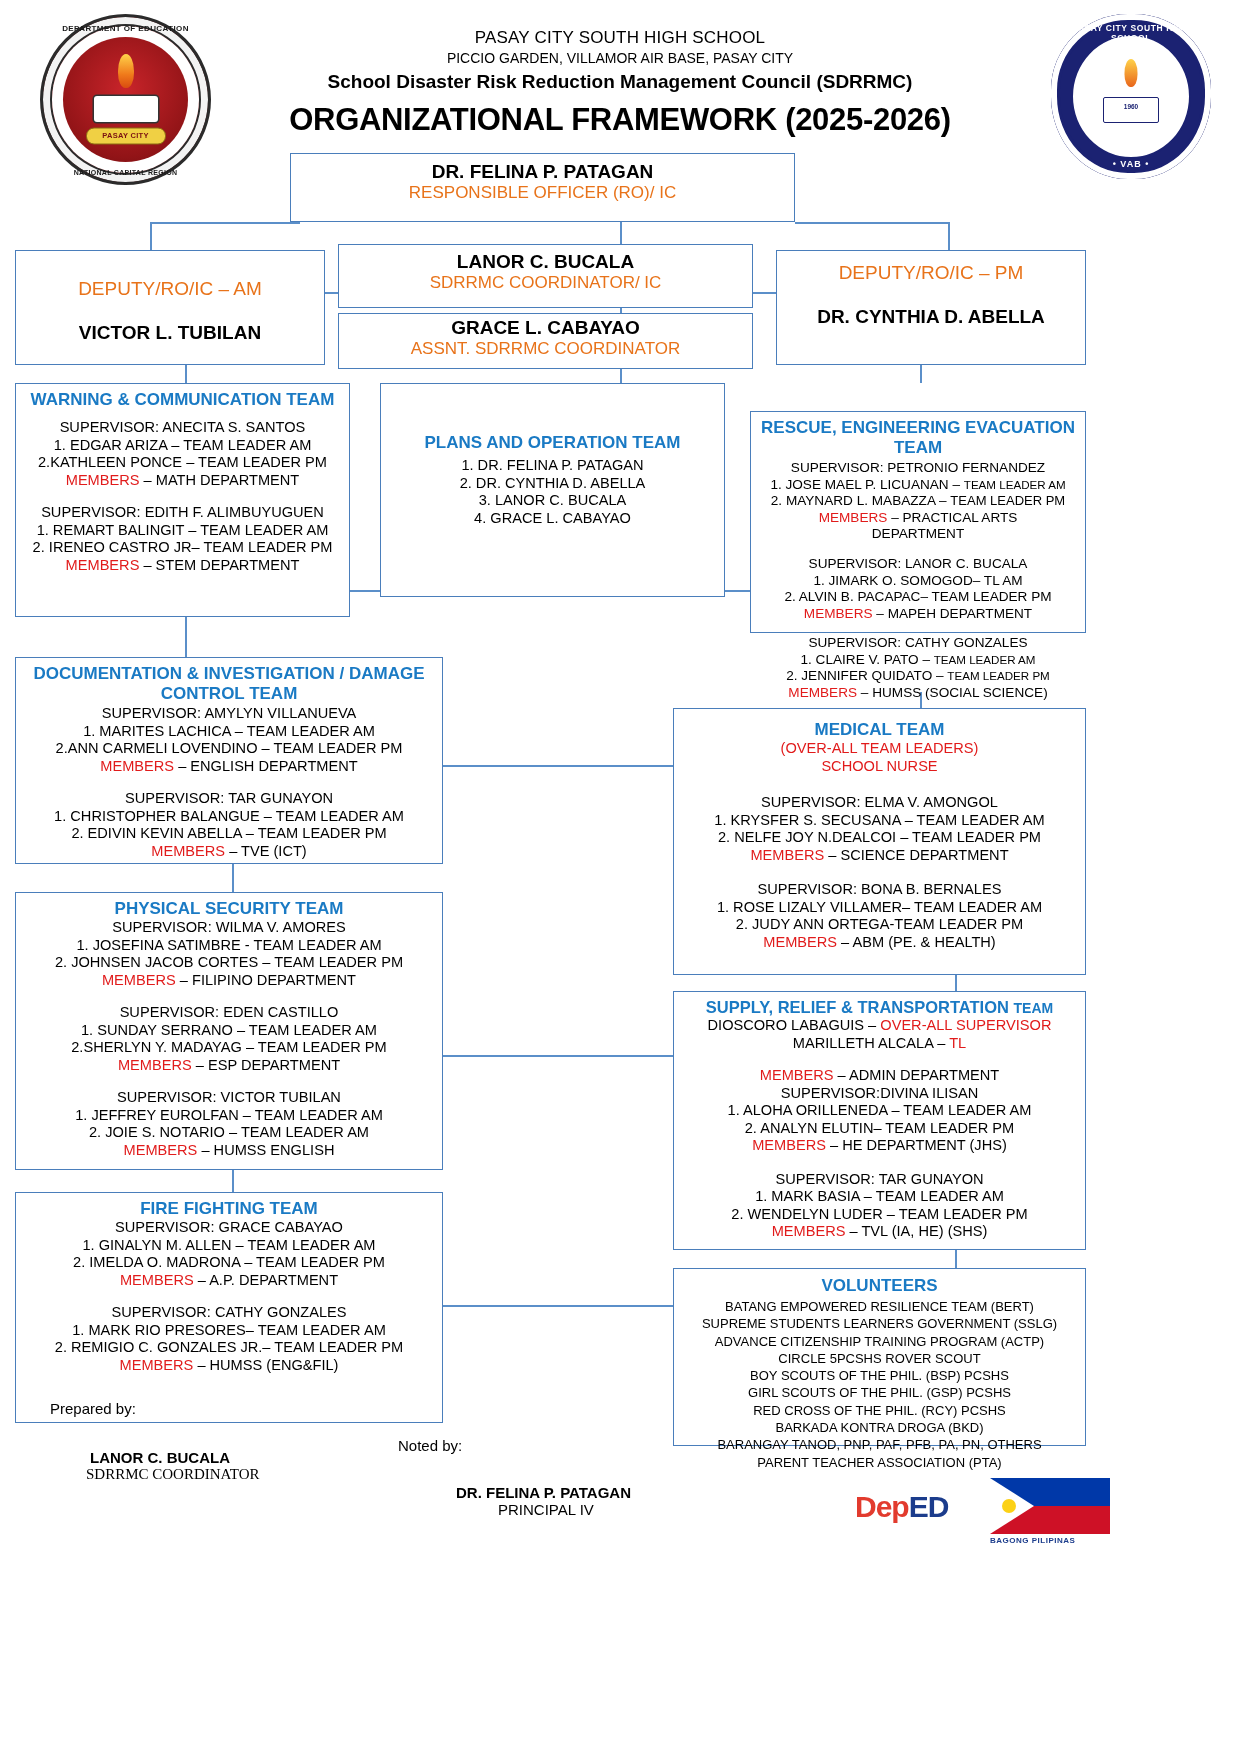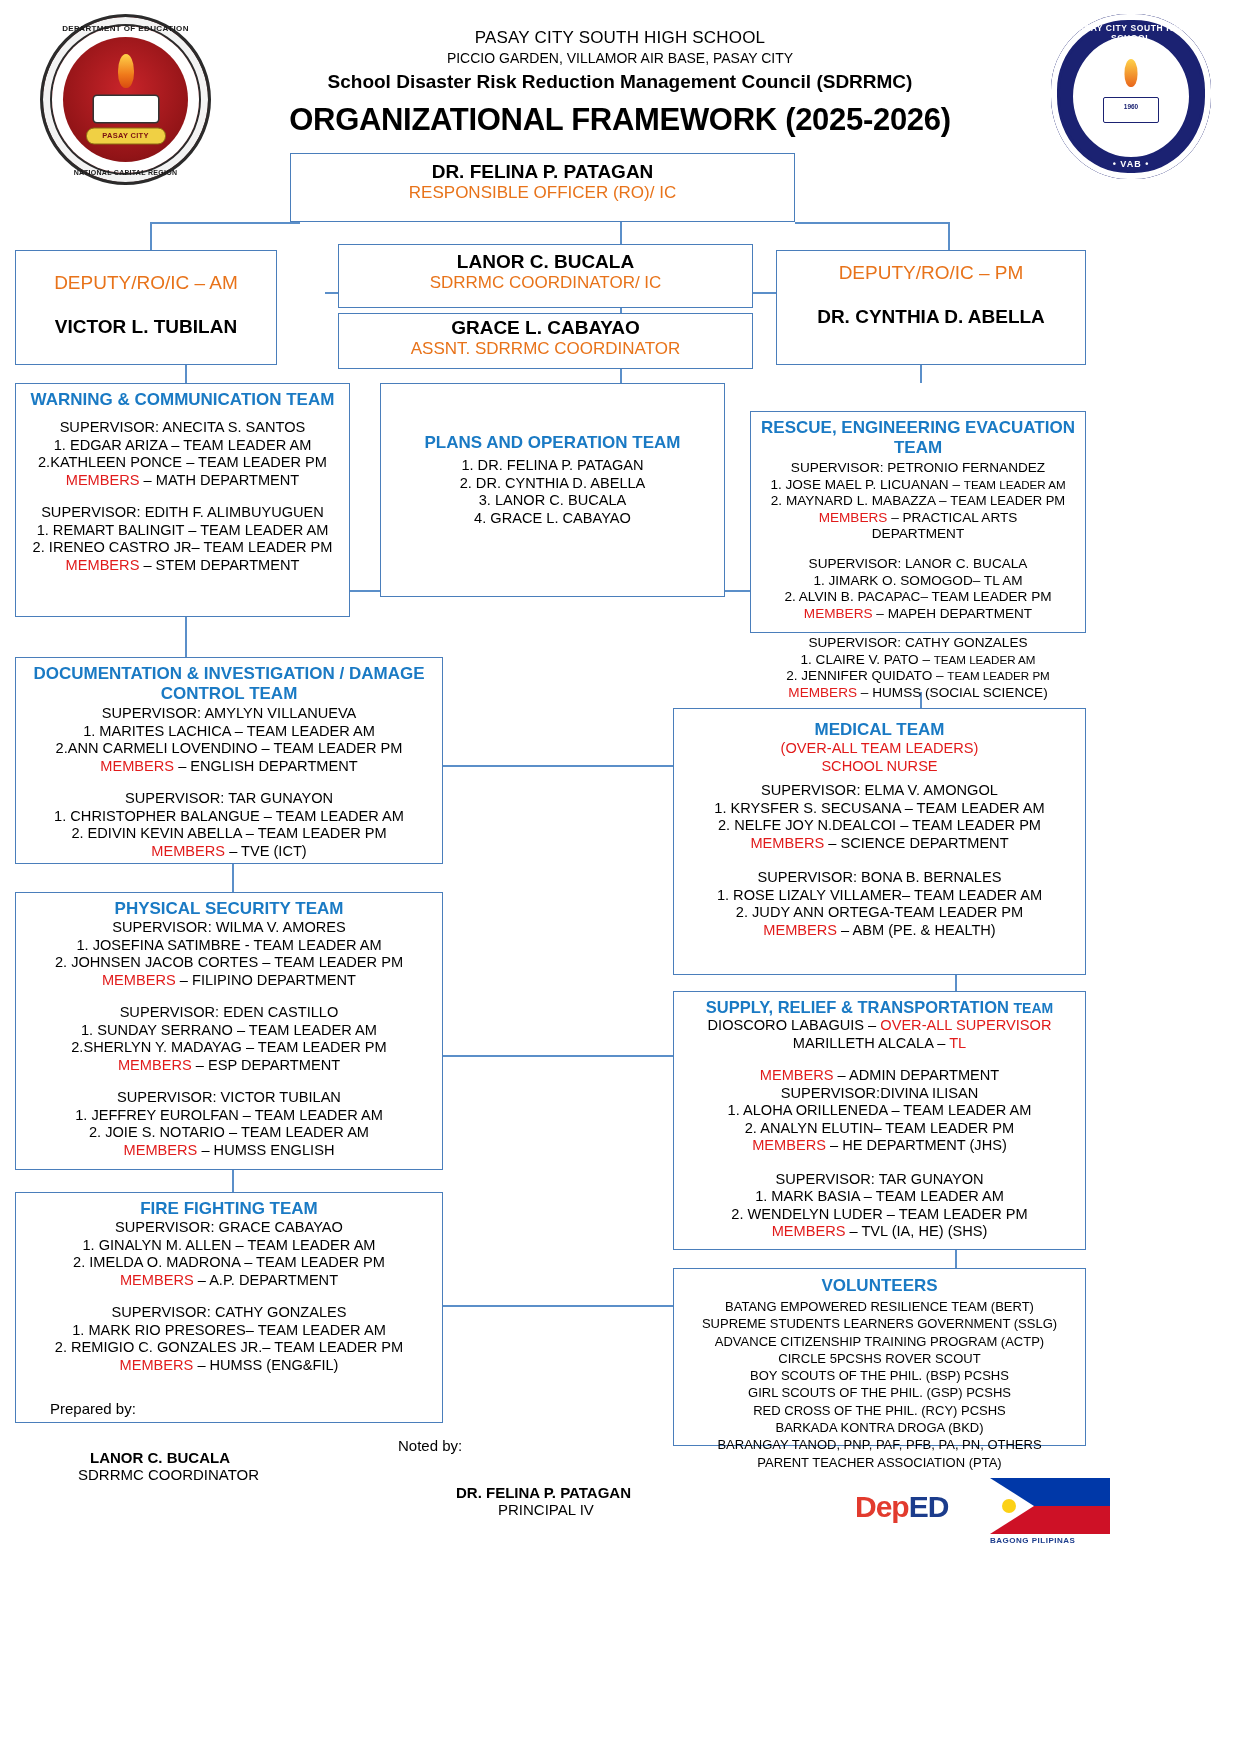--- a/index.html
+++ b/index.html
@@ -117,21 +117,21 @@
   <div class="ln h" style="left:443px;top:1305px;width:230px;"></div>
   <div class="ln v" style="left:673px;top:765px;height:10px;"></div>
   <div class="ln h" style="left:350px;top:590px;width:30px;"></div>
   <div class="ln h" style="left:725px;top:590px;width:40px;"></div>
 
   <div class="box" style="left:290px;top:153px;width:505px;height:69px;padding-top:7px;">
     <div class="nm">DR. FELINA P. PATAGAN</div>
     <div class="rl">RESPONSIBLE OFFICER (RO)/ IC</div>
   </div>
 
-  <div class="box" style="left:15px;top:250px;width:262px;height:115px;padding-top:21px;">
+  <div class="box" style="left:15px;top:250px;width:310px;height:115px;padding-top:27px;">
     <div class="rl" style="font-size:19px;">DEPUTY/RO/IC – AM</div>
     <div class="nm" style="margin-top:22px;">VICTOR L. TUBILAN</div>
   </div>
 
   <div class="box" style="left:776px;top:250px;width:310px;height:115px;padding-top:11px;">
     <div class="rl" style="font-size:19px;">DEPUTY/RO/IC – PM</div>
     <div class="nm" style="margin-top:22px;">DR. CYNTHIA D. ABELLA</div>
   </div>
 
   <div class="box" style="left:338px;top:244px;width:415px;height:64px;padding-top:6px;">
@@ -206,21 +206,21 @@
       <div>1. CHRISTOPHER BALANGUE – TEAM LEADER AM</div>
       <div>2. EDIVIN KEVIN ABELLA – TEAM LEADER PM</div>
       <div><span class="red">MEMBERS</span> <span>– TVE (ICT)</span></div>
     </div>
   </div>
 
   <div class="box pad" style="left:673px;top:708px;width:413px;height:267px;">
     <div class="tt" style="margin-top:5px;">MEDICAL TEAM</div>
     <div class="bd red">(OVER-ALL TEAM LEADERS)</div>
     <div class="bd red">SCHOOL NURSE</div>
-    <div class="bd" style="margin-top:7px;">
+    <div class="bd" style="margin-top:19px;">
       <div>SUPERVISOR: ELMA V. AMONGOL</div>
       <div>1. KRYSFER S. SECUSANA – TEAM LEADER AM</div>
       <div>2. NELFE JOY N.DEALCOI – TEAM LEADER PM</div>
       <div><span class="red">MEMBERS</span> <span>– SCIENCE DEPARTMENT</span></div>
     </div>
     <div class="bd" style="margin-top:17px;">
       <div>SUPERVISOR: BONA B. BERNALES</div>
       <div>1. ROSE LIZALY VILLAMER– TEAM LEADER AM</div>
       <div>2. JUDY ANN ORTEGA-TEAM LEADER PM</div>
       <div><span class="red">MEMBERS</span> <span>– ABM (PE. &amp; HEALTH)</span></div>
@@ -298,21 +298,21 @@
       <div>RED CROSS OF THE PHIL. (RCY) PCSHS</div>
       <div>BARKADA KONTRA DROGA (BKD)</div>
       <div>BARANGAY TANOD, PNP, PAF, PFB, PA, PN, OTHERS</div>
       <div>PARENT TEACHER ASSOCIATION (PTA)</div>
     </div>
   </div>
 
   <div style="position:absolute;left:50px;top:1400px;">
     <div class="sig">Prepared by:</div>
     <div class="sigb" style="margin-top:32px;margin-left:40px;">LANOR C. BUCALA</div>
-    <div class="sig" style="margin-left:28px;">SDRRMC COORDINATOR</div>
+    <div class="sig" style="margin-left:36px;font-family:Liberation Serif, serif;">SDRRMC COORDINATOR</div>
   </div>
 
   <div style="position:absolute;left:398px;top:1437px;">
     <div class="sig">Noted by:</div>
     <div class="sigb" style="margin-top:30px;margin-left:58px;">DR. FELINA P. PATAGAN</div>
     <div class="sig" style="margin-left:100px;">PRINCIPAL IV</div>
   </div>
 
   <div class="deped">
     <span class="d1">Dep</span><span class="d2">ED</span>

